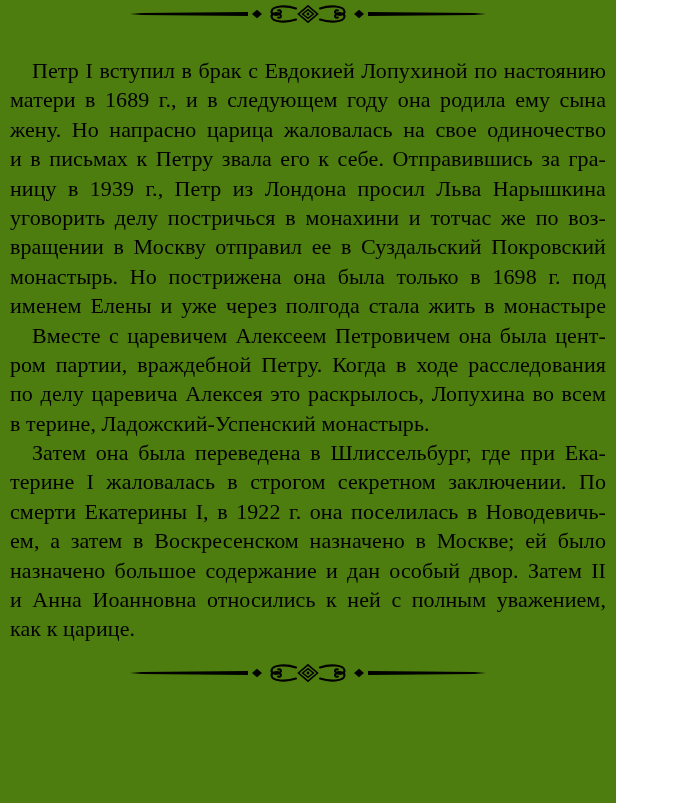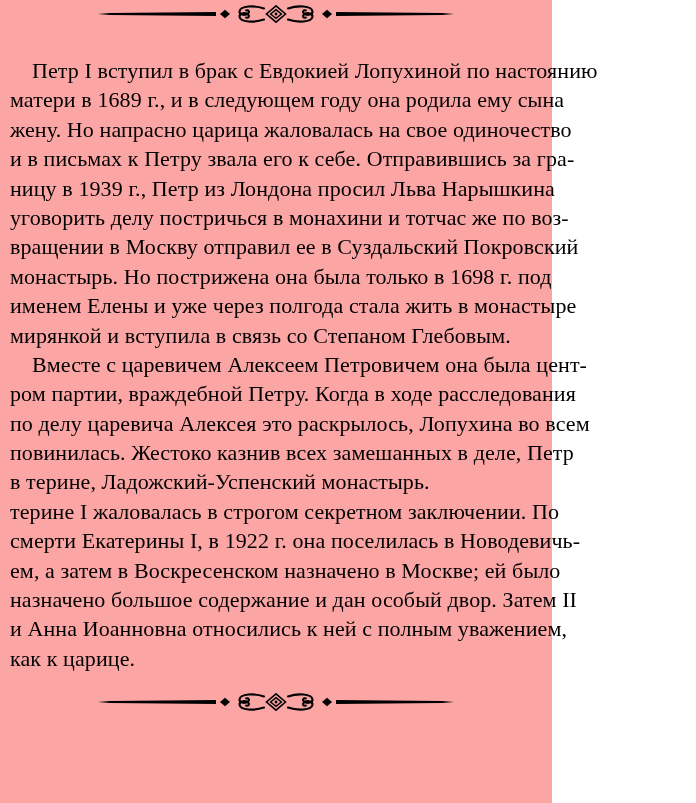--- a/index.html
+++ b/index.html
@@ -8,23 +8,23 @@
     background: #ffffff;
   }
   body {
     width: 696px;
     height: 803px;
     overflow: hidden;
     font-family: "Liberation Serif", "DejaVu Serif", serif;
   }
   .page {
     position: relative;
-    width: 552px;
+    width: 616px;
     height: 803px;
-    background: #fca5a5;
+    background: #4d7c0f;
   }
   .divider {
     display: flex;
     justify-content: center;
     align-items: center;
   }
   .divider-top {
     padding-top: 5px;
     height: 18px;
   }
@@ -89,30 +89,29 @@
       <div class="paragraph">
         <div class="line first">Петр I вступил в брак с Евдокией Лопухиной по настоянию</div>
         <div class="line">матери в 1689 г., и в следующем году она родила ему сына</div>
         <div class="line">жену. Но напрасно царица жаловалась на свое одиночество</div>
         <div class="line">и в письмах к Петру звала его к себе. Отправившись за гра-</div>
         <div class="line">ницу в 1939 г., Петр из Лондона просил Льва Нарышкина</div>
         <div class="line">уговорить делу постричься в монахини и тотчас же по воз-</div>
         <div class="line">вращении в Москву отправил ее в Суздальский Покровский</div>
         <div class="line">монастырь. Но пострижена она была только в 1698 г. под</div>
         <div class="line">именем Елены и уже через полгода стала жить в монастыре</div>
-        <div class="line last">мирянкой и вступила в связь со Степаном Глебовым.</div>
       </div>
       <div class="paragraph">
         <div class="line first">Вместе с царевичем Алексеем Петровичем она была цент-</div>
         <div class="line">ром партии, враждебной Петру. Когда в ходе расследования</div>
         <div class="line">по делу царевича Алексея это раскрылось, Лопухина во всем</div>
-        <div class="line">повинилась. Жестоко казнив всех замешанных в деле, Петр</div>
         <div class="line last">в терине, Ладожский-Успенский монастырь.</div>
       </div>
       <div class="paragraph">
+        <div class="line first">Затем она была переведена в Шлиссельбург, где при Ека-</div>
         <div class="line">терине I жаловалась в строгом секретном заключении. По</div>
         <div class="line">смерти Екатерины I, в 1922 г. она поселилась в Новодевичь-</div>
         <div class="line">ем, а затем в Воскресенском назначено в Москве; ей было</div>
         <div class="line">назначено большое содержание и дан особый двор. Затем II</div>
         <div class="line">и Анна Иоанновна относились к ней с полным уважением,</div>
         <div class="line last">как к царице.</div>
       </div>
     </div>
 
   <div class="divider divider-bottom">

